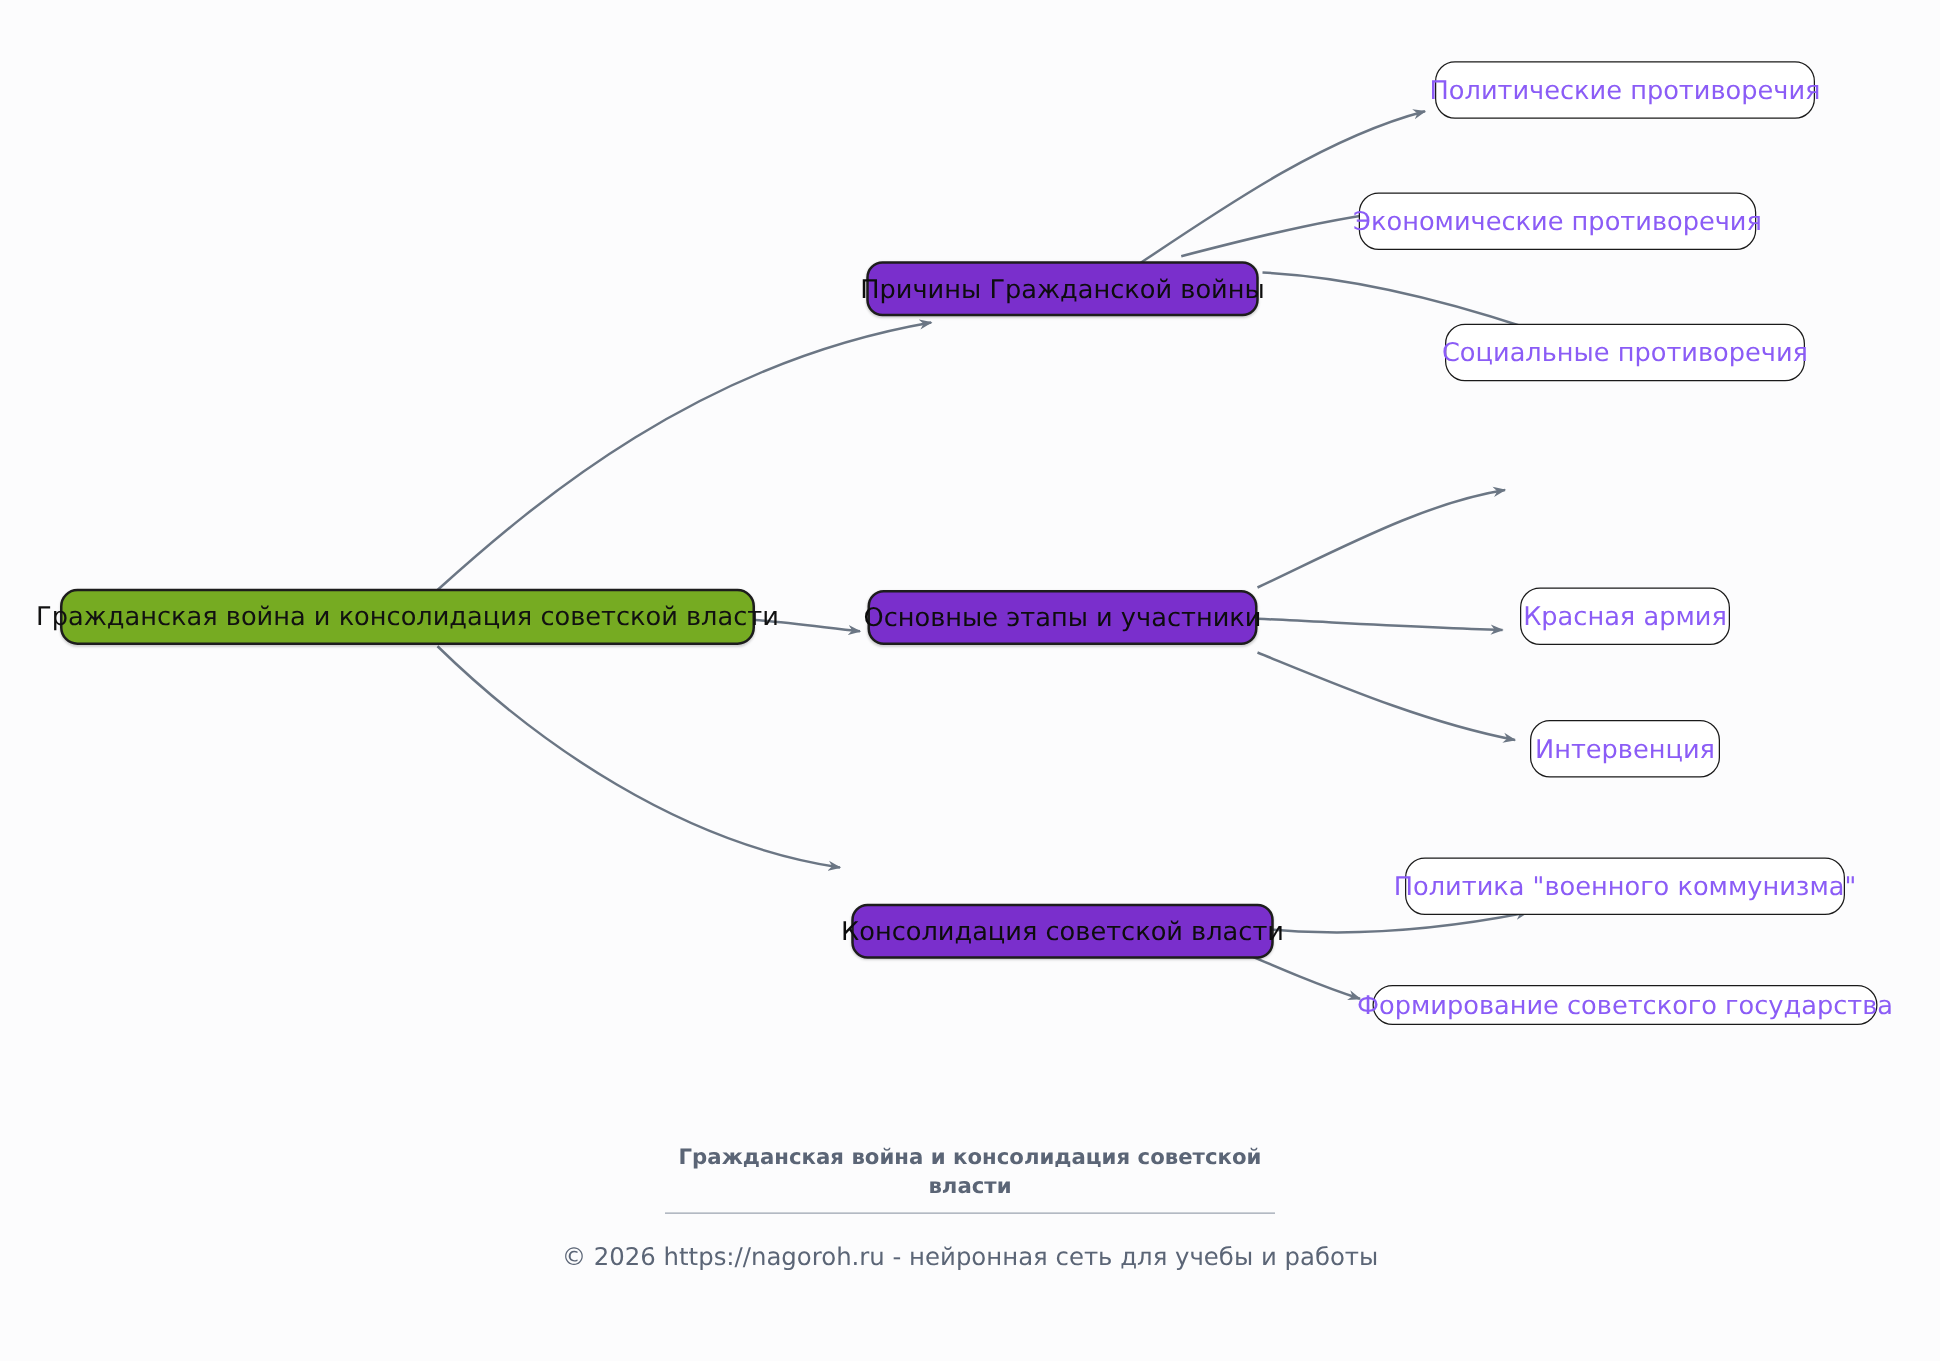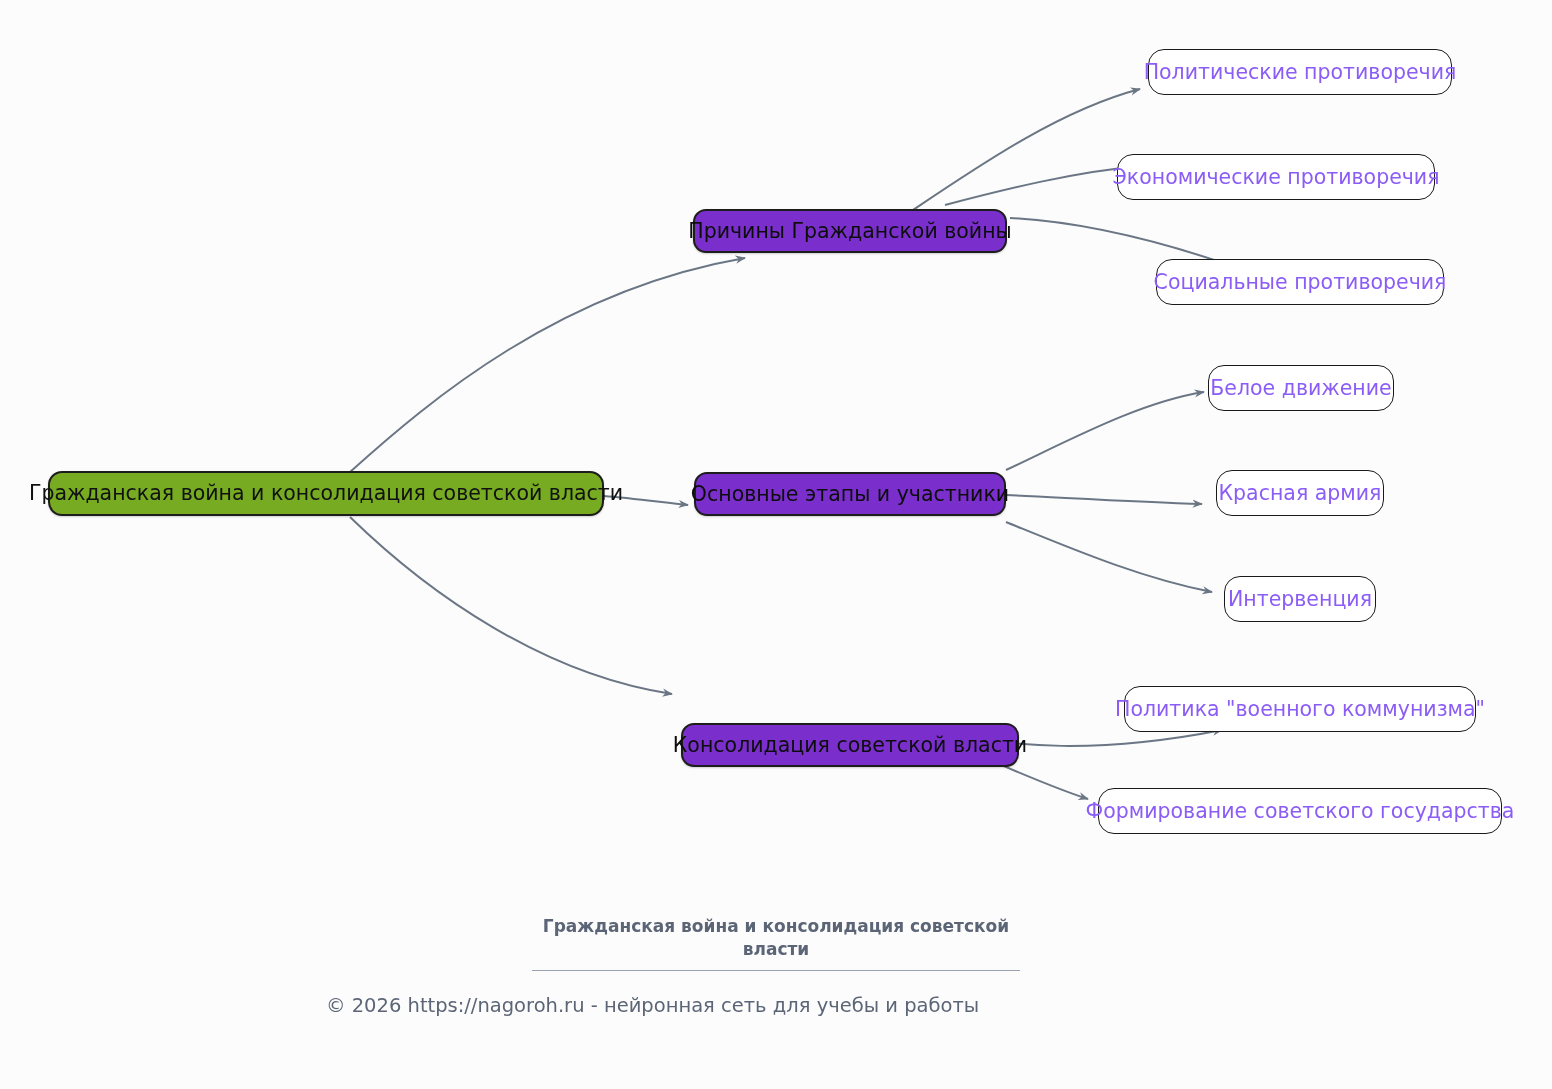--- a/index.html
+++ b/index.html
@@ -88,20 +88,21 @@
     width: 488px;
     height: 0;
     border-top: 1.5px solid #9aa3b0;
   }
   .footer-copyright {
     position: absolute;
     left: 50%;
     transform: translateX(-50%);
     top: 993px;
     width: 900px;
+    text-align: center;
     font-size: 19.5px;
     color: #5b6576;
     line-height: 1.3;
   }
 </style>
 </head>
 <body>
 
 <div id="mindmap-canvas">
 
@@ -150,45 +151,42 @@
   </div>
 
   <div class="node node-branch" style="left:681px; top:683px; width:338px; height:44px;margin-top:40px;">
     <span>Консолидация советской власти</span>
   </div>
 
   <div class="node node-leaf" style="left:1148px; top:49px; width:304px; height:46px;">
     <span>Политические противоречия</span>
   </div>
 
-  <div class="node node-leaf" style="left:1117px; top:154px; width:318px; height:46px;">
+  <div class="node node-leaf" style="left:1087px; top:154px; width:318px; height:46px;">
     <span>Экономические противоречия</span>
   </div>
 
   <div class="node node-leaf" style="left:1156px; top:259px; width:288px; height:46px;justify-content:center;">
     <span>Социальные противоречия</span>
   </div>
 
-  <div class="node node-leaf" style="left:1208px; top:365px; width:186px; height:46px;">
-    <span>Белое движение</span>
-  </div>
 
   <div class="node node-leaf" style="left:1216px; top:470px; width:168px; height:46px;">
     <span>Красная армия</span>
   </div>
 
   <div class="node node-leaf" style="left:1224px; top:576px; width:152px; height:46px;">
     <span>Интервенция</span>
   </div>
 
   <div class="node node-leaf" style="left:1124px; top:686px; width:352px; height:46px;">
     <span>Политика "военного коммунизма"</span>
   </div>
 
-  <div class="node node-leaf" style="left:1098px; top:788px; width:404px; height:46px;">
+  <div class="node node-leaf" style="left:1098px; top:788px; width:404px; height:32px;">
     <span>Формирование советского государства</span>
   </div>
 
   <div class="footer-title">Гражданская война и консолидация советской власти</div>
   <div class="footer-divider"></div>
   <div class="footer-copyright">© 2026 https://nagoroh.ru - нейронная сеть для учебы и работы</div>
 
 </div>
 
 </body></html>

